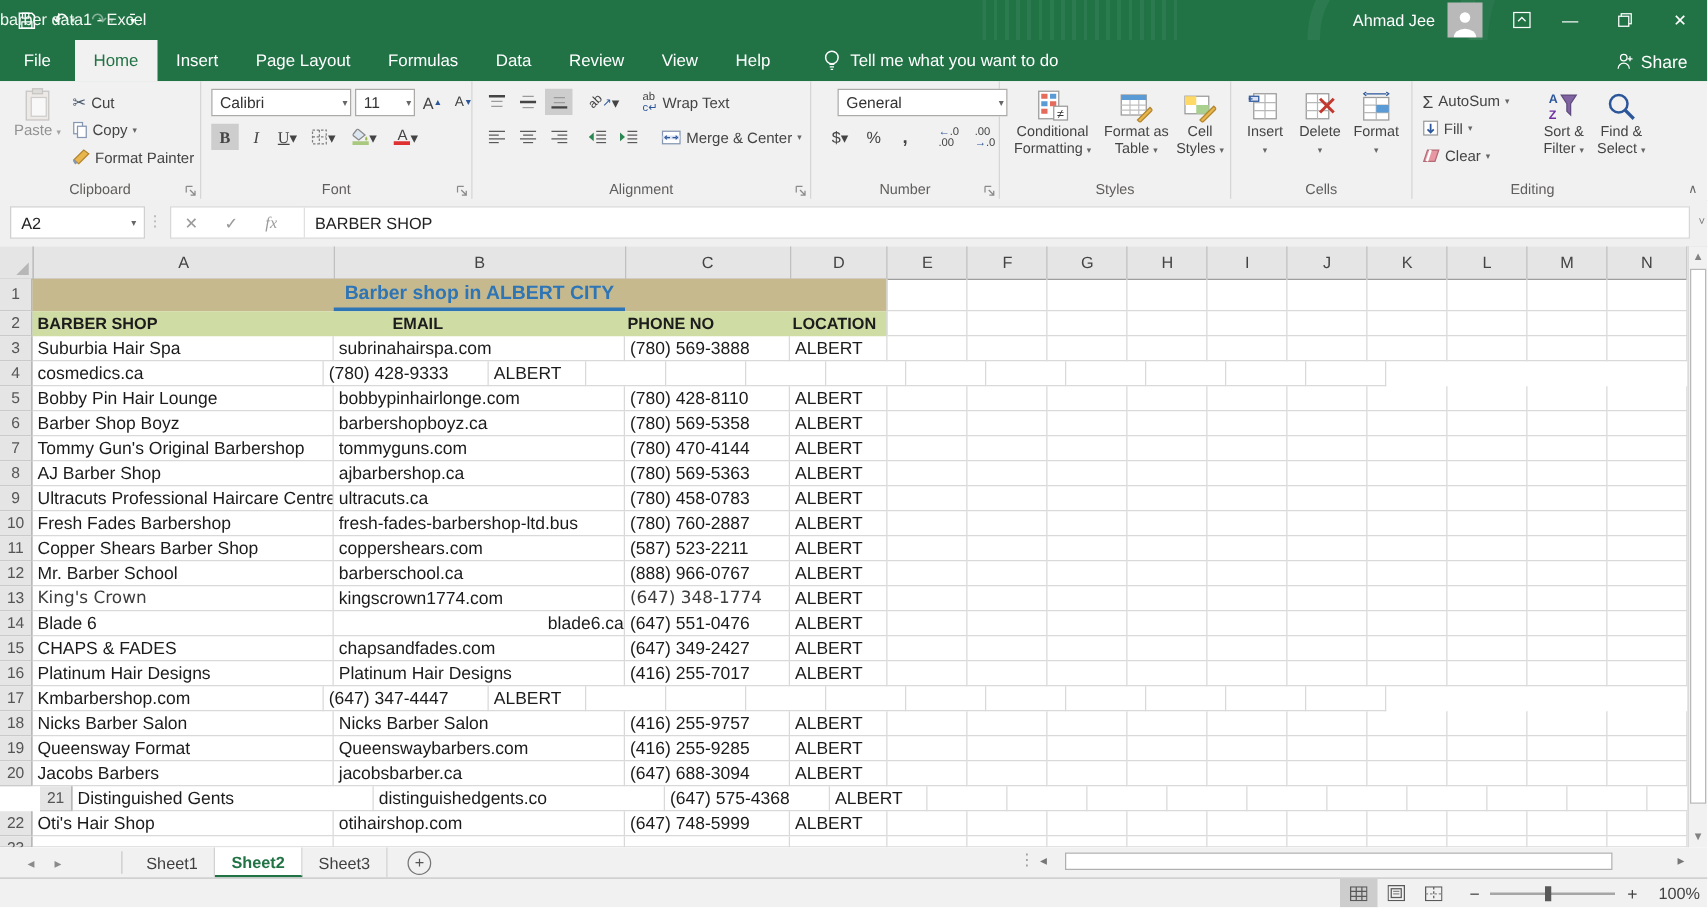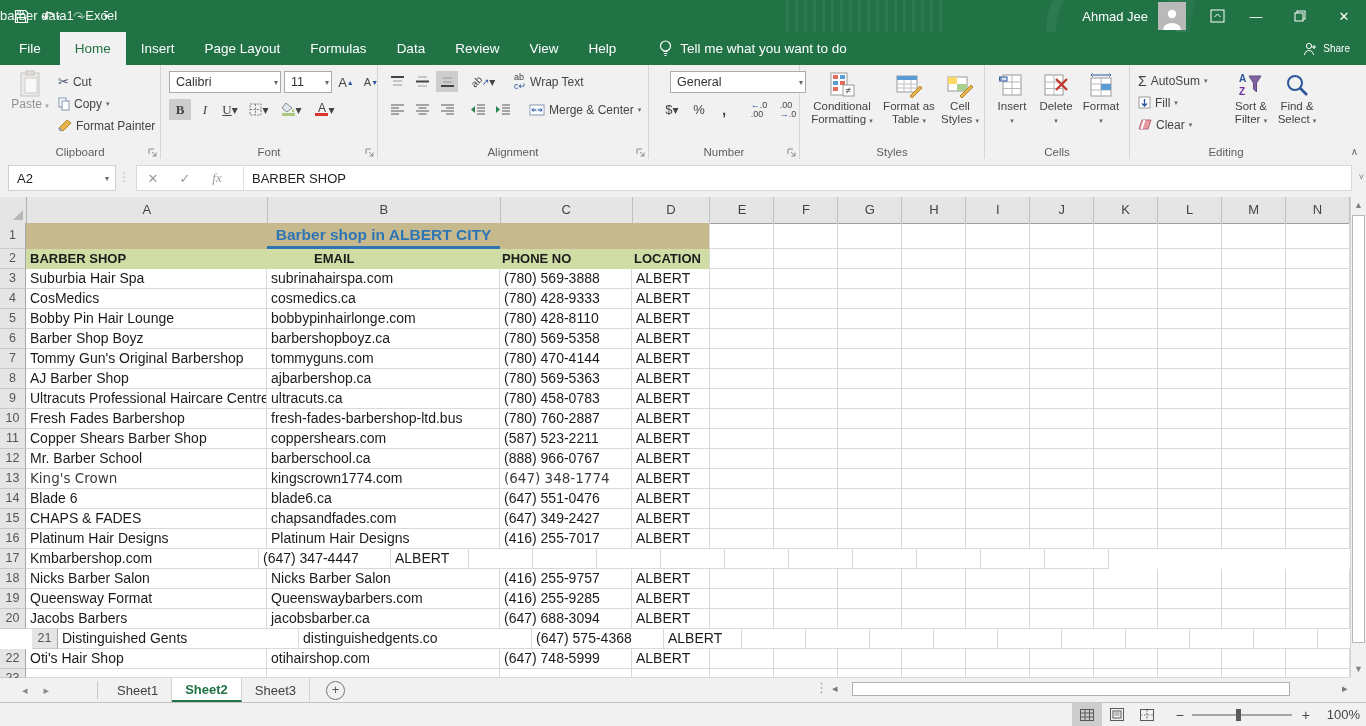--- a/index.html
+++ b/index.html
@@ -20,21 +20,21 @@
   #user-name{font-size:13px;color:#fff;margin-right:10px;}
   #avatar{width:28px;height:28px;background:#b9b9b9;display:flex;align-items:flex-end;justify-content:center;margin-right:14px;}
   .wbtn{width:44px;height:32px;display:flex;align-items:center;justify-content:center;color:#fff;font-size:13px;}
   #ribbon-display{width:34px;}
   
   #tabrow{position:absolute;top:32px;left:0;width:1366px;height:33px;background:#217346;display:flex;align-items:stretch;color:#fff;font-size:13.5px;}
   .rtab{padding:0 15px;display:flex;align-items:center;cursor:default;}
   .rtab.file{padding:0 19px;}
   .rtab.active{background:#f1f1f1;color:#217346;}
   #tellme{display:flex;align-items:center;gap:8px;margin-left:28px;font-size:13.5px;}
-  #share{position:absolute;right:16px;top:32px;height:33px;display:flex;align-items:center;gap:6px;color:#fff;font-size:10px;}
+  #share{position:absolute;right:16px;top:32px;height:33px;display:flex;align-items:center;gap:6px;color:#fff;font-size:14px;}
   
   #ribbon{position:absolute;top:65px;left:0;width:1366px;height:95px;background:#f1f1f1;border-bottom:1px solid #d2d0ce;font-size:12px;color:#444;}
   .rgroup{position:absolute;top:0;height:94px;border-right:1px solid #d6d6d6;}
   .glabel{position:absolute;bottom:1px;left:0;right:0;text-align:center;font-size:11.5px;color:#605e5c;}
   .launcher{position:absolute;right:3px;bottom:2px;}
   .bigbtn{position:absolute;display:flex;flex-direction:column;align-items:center;text-align:center;line-height:13px;}
   .bigbtn .cr,.smallbtn .cr,.stack .cr{font-size:7px;color:#666;}
   .smallbtn{display:flex;align-items:center;gap:4px;height:21px;white-space:nowrap;}
   .tbtn{width:22px;height:21px;display:flex;align-items:center;justify-content:center;}
   .tbtn.pressed{background:#cdcdcd;}
@@ -636,21 +636,20 @@
           <div class="cell" style="width: 64px; flex: 0 0 64px;"></div>
           <div class="cell" style="width: 64px; flex: 0 0 64px;"></div>
           <div class="cell" style="width: 64px; flex: 0 0 64px;"></div>
           <div class="cell" style="width: 64px; flex: 0 0 64px;"></div>
           <div class="cell" style="width: 64px; flex: 0 0 64px;"></div>
           <div class="cell" style="width: 64px; flex: 0 0 64px;"></div>
           <div class="cell" style="width: 64px; flex: 0 0 64px;"></div>
         </div>
         <div class="grow" style="top: 92px;">
           <div class="rowhdr">4</div>
-          <div class="cell" style="width: 241px; flex: 0 0 241px;">CosMedics</div>
           <div class="cell" style="width: 233px; flex: 0 0 233px;">cosmedics.ca</div>
           <div class="cell" style="width: 132px; flex: 0 0 132px;">(780) 428-9333</div>
           <div class="cell" style="width: 78px; flex: 0 0 78px;">ALBERT</div>
           <div class="cell" style="width: 64px; flex: 0 0 64px;"></div>
           <div class="cell" style="width: 64px; flex: 0 0 64px;"></div>
           <div class="cell" style="width: 64px; flex: 0 0 64px;"></div>
           <div class="cell" style="width: 64px; flex: 0 0 64px;"></div>
           <div class="cell" style="width: 64px; flex: 0 0 64px;"></div>
           <div class="cell" style="width: 64px; flex: 0 0 64px;"></div>
           <div class="cell" style="width: 64px; flex: 0 0 64px;"></div>
@@ -807,21 +806,21 @@
           <div class="cell" style="width: 64px; flex: 0 0 64px;"></div>
           <div class="cell" style="width: 64px; flex: 0 0 64px;"></div>
           <div class="cell" style="width: 64px; flex: 0 0 64px;"></div>
           <div class="cell" style="width: 64px; flex: 0 0 64px;"></div>
           <div class="cell" style="width: 64px; flex: 0 0 64px;"></div>
           <div class="cell" style="width: 64px; flex: 0 0 64px;"></div>
         </div>
         <div class="grow" style="top: 292px;">
           <div class="rowhdr">14</div>
           <div class="cell" style="width: 241px; flex: 0 0 241px;">Blade 6</div>
-          <div class="cell" style="width: 233px; flex: 0 0 233px;">blade6.ca</div>
+          <div class="cell" style="width: 233px; flex: 0 0 233px; text-align: right;">blade6.ca</div>
           <div class="cell" style="width: 132px; flex: 0 0 132px;">(647) 551-0476</div>
           <div class="cell" style="width: 78px; flex: 0 0 78px;">ALBERT</div>
           <div class="cell" style="width: 64px; flex: 0 0 64px;"></div>
           <div class="cell" style="width: 64px; flex: 0 0 64px;"></div>
           <div class="cell" style="width: 64px; flex: 0 0 64px;"></div>
           <div class="cell" style="width: 64px; flex: 0 0 64px;"></div>
           <div class="cell" style="width: 64px; flex: 0 0 64px;"></div>
           <div class="cell" style="width: 64px; flex: 0 0 64px;"></div>
           <div class="cell" style="width: 64px; flex: 0 0 64px;"></div>
           <div class="cell" style="width: 64px; flex: 0 0 64px;"></div>

